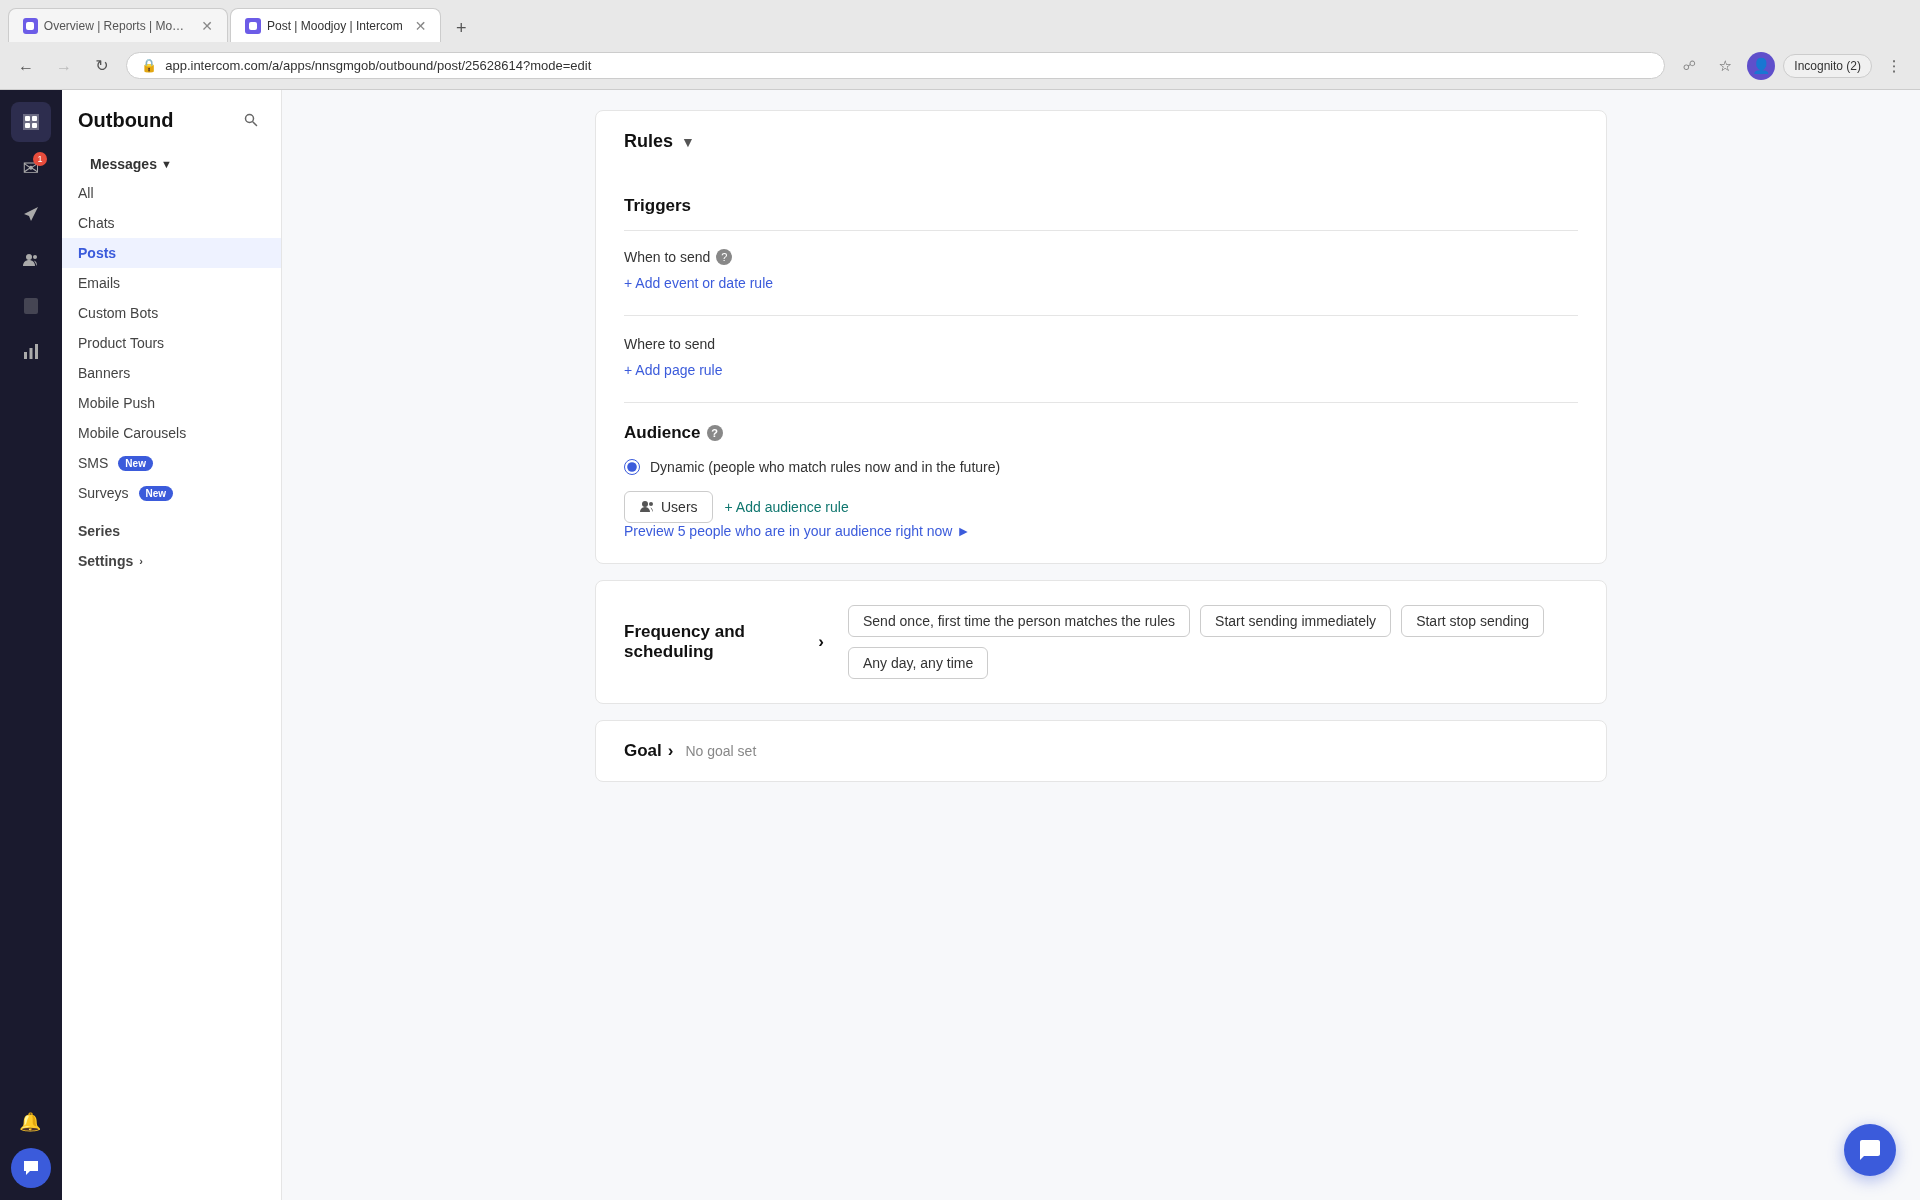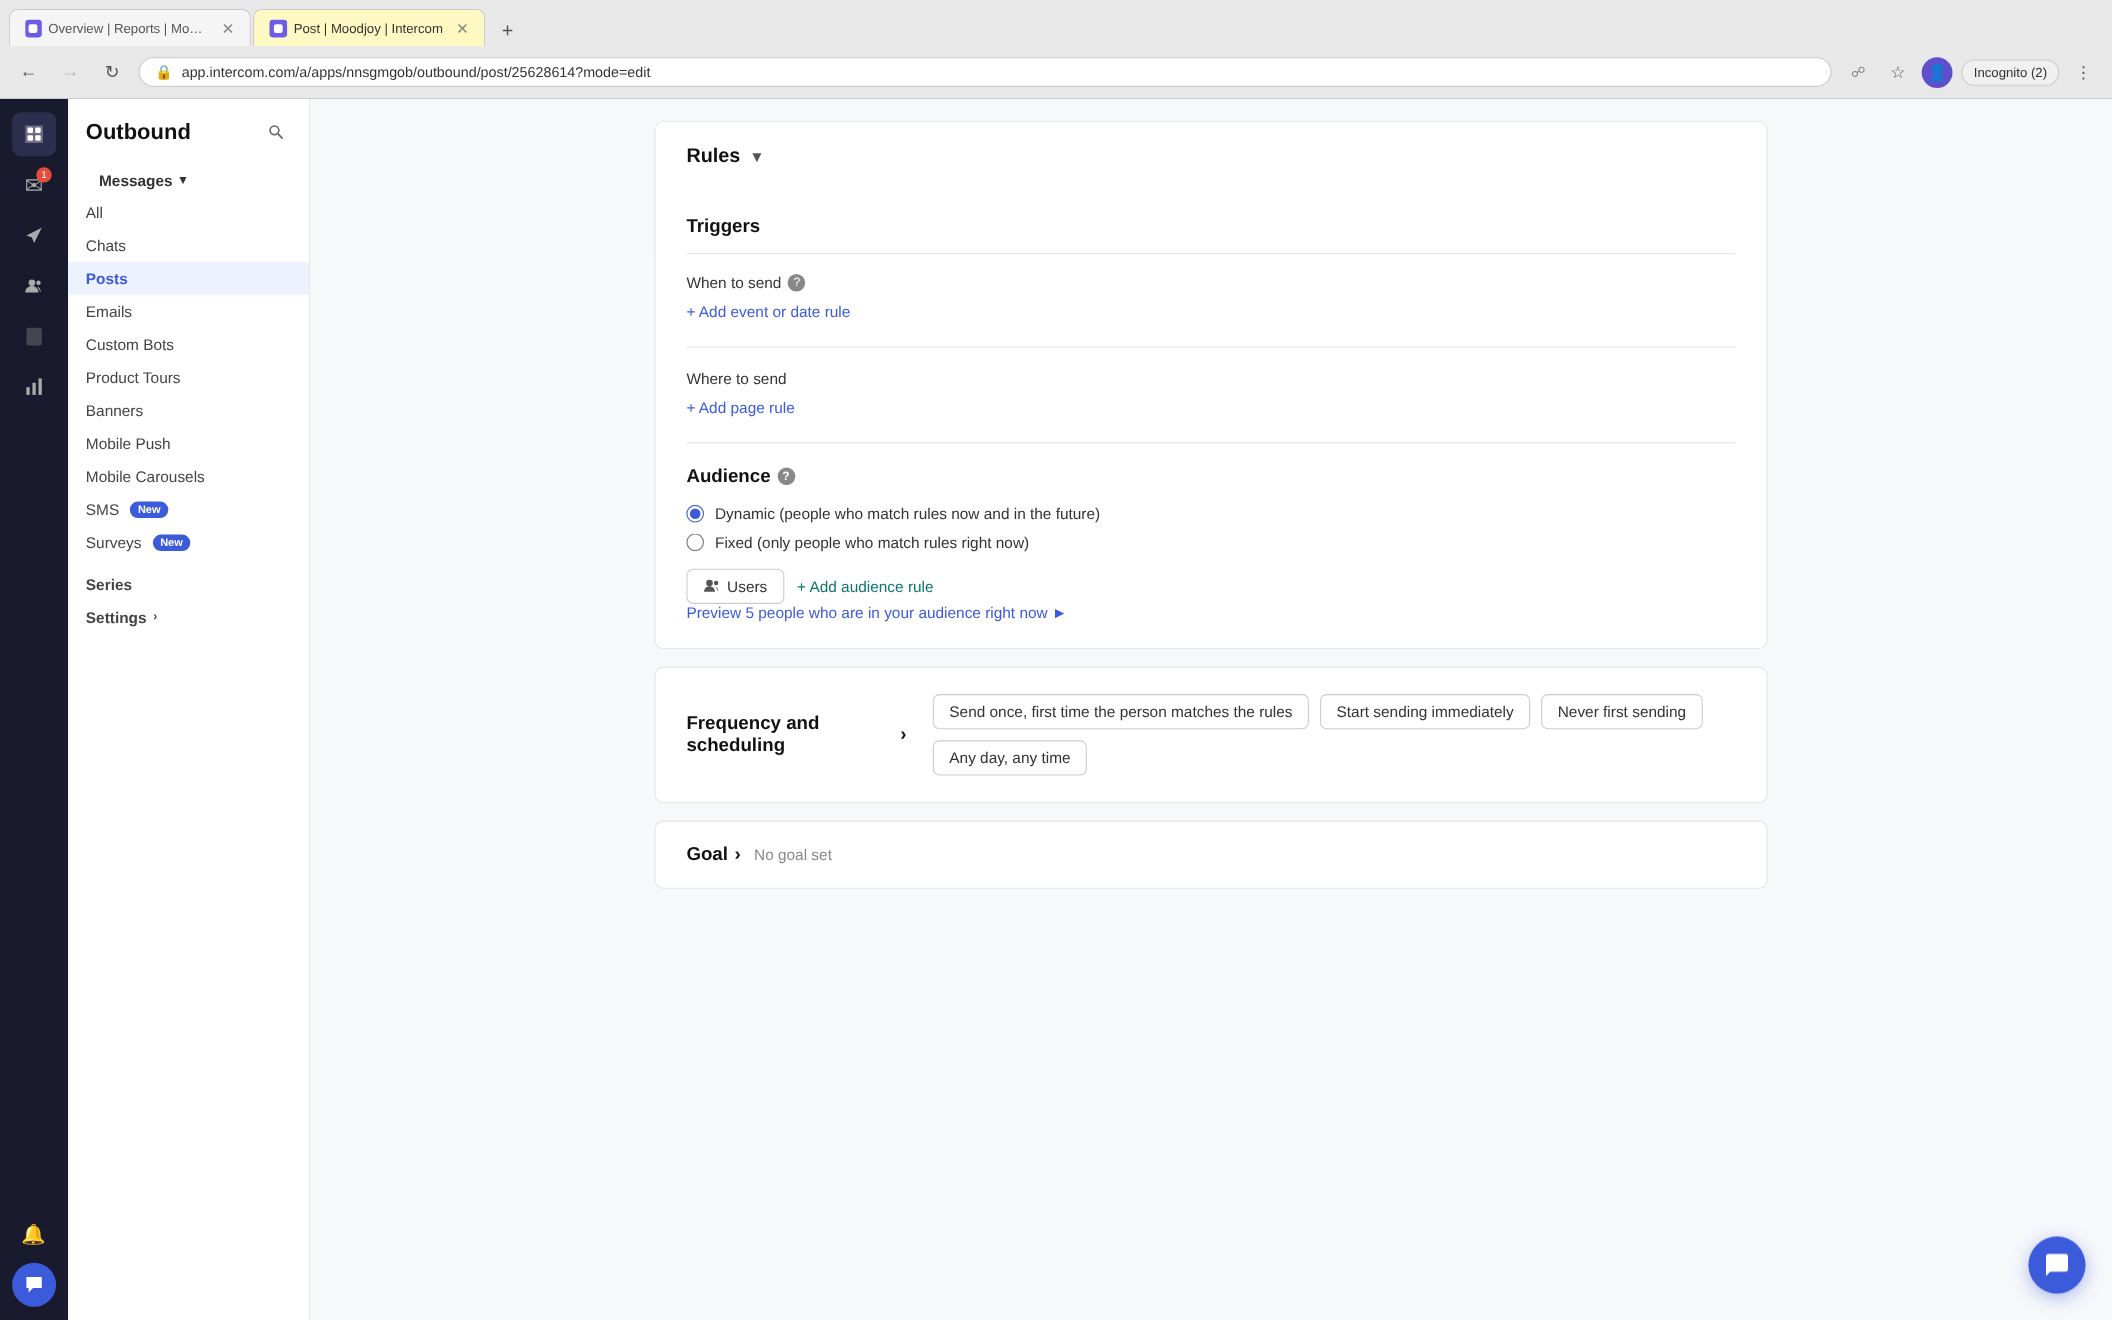--- a/index.html
+++ b/index.html
@@ -2,21 +2,21 @@
 <html><head>
   <meta charset="utf-8">
   <style>
     * { box-sizing: border-box; margin: 0; padding: 0; }
     body { font-family: -apple-system, BlinkMacSystemFont, 'Segoe UI', sans-serif; background: #f0f0f0; display: flex; flex-direction: column; height: 1200px; width: 1920px; overflow: hidden; }
 
     
     .browser-chrome { background: #e8e8e8; height: 90px; display: flex; flex-direction: column; border-bottom: 1px solid #ccc; }
     .browser-tabs { display: flex; align-items: flex-end; padding: 8px 8px 0; gap: 2px; height: 42px; }
     .browser-tab { display: flex; align-items: center; gap: 6px; padding: 6px 14px; background: #f5f5f5; border-radius: 8px 8px 0 0; font-size: 13px; color: #333; max-width: 220px; height: 34px; cursor: pointer; border: 1px solid #ccc; border-bottom: none; }
-    .browser-tab.active { background: #fef9c3; }
+    .browser-tab.active { background: #ffffff; }
     .tab-favicon { width: 16px; height: 16px; background: #6c5ce7; border-radius: 3px; display: flex; align-items: center; justify-content: center; }
     .tab-favicon svg { width: 10px; height: 10px; }
     .tab-close { margin-left: 6px; color: #888; cursor: pointer; font-size: 14px; }
     .tab-new { width: 28px; height: 28px; display: flex; align-items: center; justify-content: center; color: #555; font-size: 18px; cursor: pointer; margin-left: 4px; }
     .browser-toolbar { display: flex; align-items: center; padding: 6px 12px; gap: 10px; height: 48px; background: #e8e8e8; }
     .nav-btn { width: 28px; height: 28px; border-radius: 50%; display: flex; align-items: center; justify-content: center; color: #555; font-size: 16px; cursor: pointer; }
     .address-bar { flex: 1; background: #fff; border: 1px solid #ccc; border-radius: 20px; padding: 5px 14px; font-size: 13px; color: #333; display: flex; align-items: center; gap: 8px; }
     .address-bar .url { color: #333; font-size: 13px; }
     .toolbar-actions { display: flex; gap: 8px; align-items: center; }
     .toolbar-icon { width: 28px; height: 28px; border-radius: 50%; display: flex; align-items: center; justify-content: center; color: #555; font-size: 15px; cursor: pointer; }
@@ -293,24 +293,20 @@
 
           <div>
             <div class="audience-title">
               <span>Audience</span>
               <div class="help-icon" style="width:16px;height:16px;border-radius:50%;background:#888;color:#fff;font-size:11px;display:flex;align-items:center;justify-content:center;">?</div>
             </div>
             <div class="radio-group">
               <label class="radio-option">
                 <input type="radio" name="audience" checked="" style="">
                 <span>Dynamic (people who match rules now and in the future)</span>
-              </label>
-              <label class="radio-option">
-                <input type="radio" name="audience" style="">
-                <span>Fixed (only people who match rules right now)</span>
               </label>
             </div>
             <div class="audience-actions">
               <button class="users-btn">
                 <svg width="16" height="16" viewBox="0 0 16 16" fill="#555">
                     <circle cx="6" cy="5" r="3"></circle>
                     <path d="M1 13c0-3 2.5-5 5-5s5 2 5 5"></path>
                     <circle cx="12" cy="5" r="2"></circle>
                     <path d="M14 13c0-2-1-4-2.5-4.5"></path>
                   </svg>
@@ -334,21 +330,21 @@
           <span>›</span>
         </div>
         <div class="frequency-tags">
           <div class="freq-tag">
             <span>Send once, first time the person matches the rules</span>
           </div>
           <div class="freq-tag">
             <span>Start sending immediately</span>
           </div>
           <div class="freq-tag">
-            <span>Never first sending</span>
+            <span>Start stop sending</span>
           </div>
           <div class="freq-tag">
             <span>Any day, any time</span>
           </div>
         </div>
       </div>
 
       <div class="goal-card">
         <div class="goal-title">
           <span>Goal</span>

